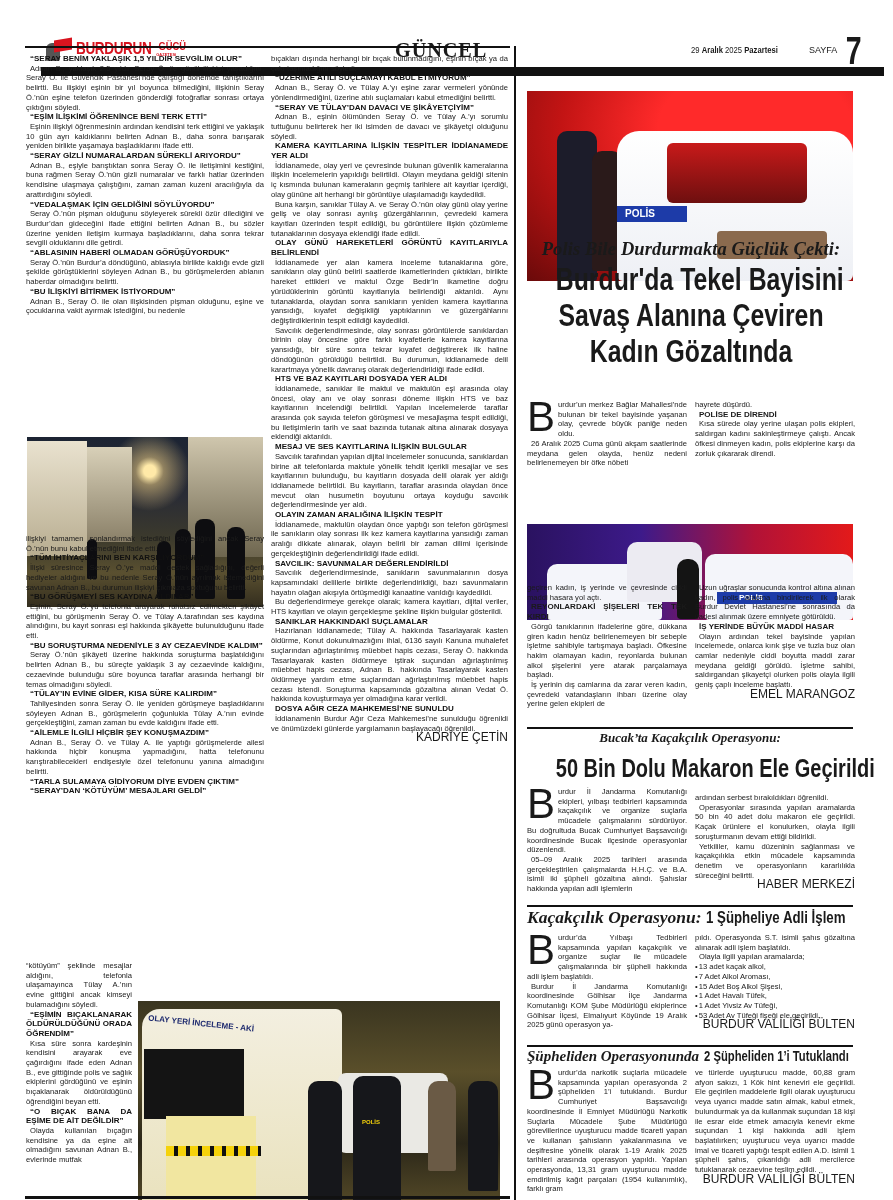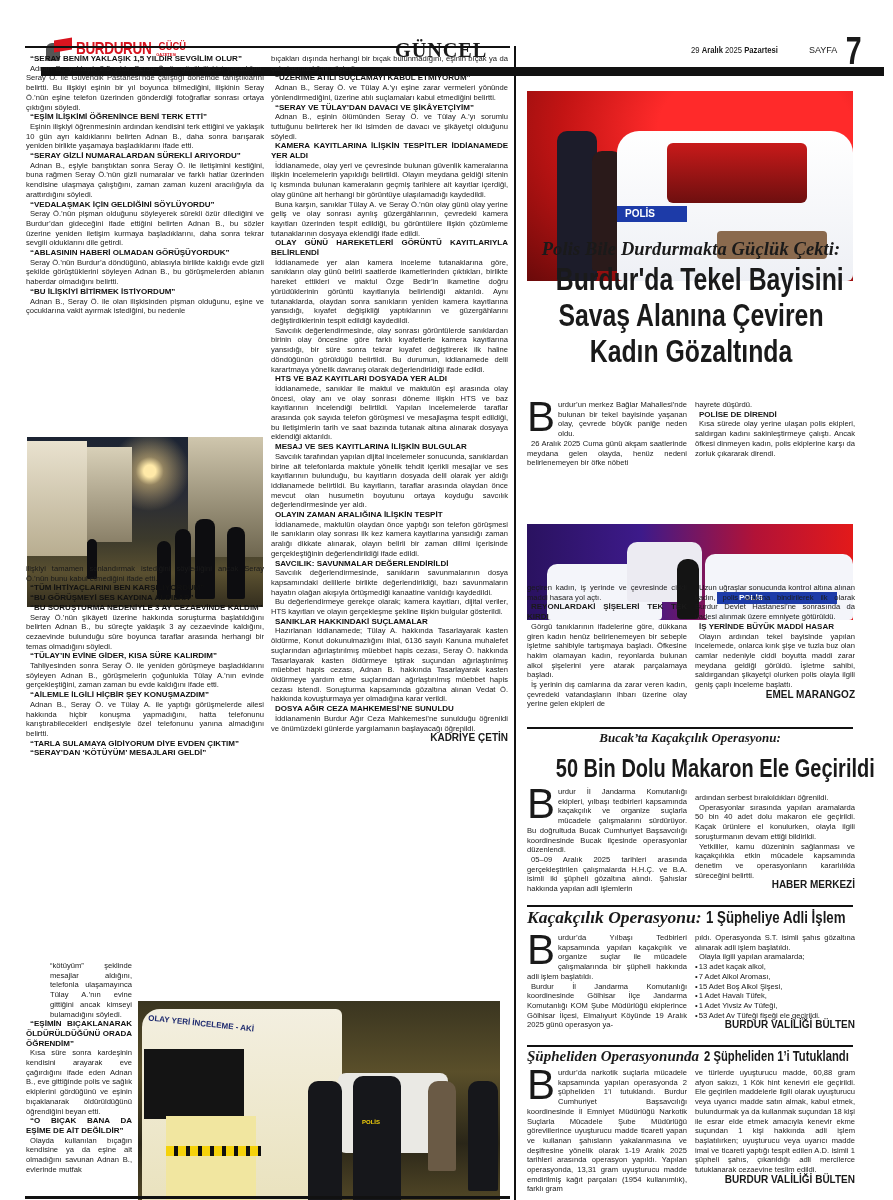--- a/index.html
+++ b/index.html
@@ -64,21 +64,21 @@
   .photo-police1 .person { position: absolute; background: #1c1c2a; border-radius: 10px 10px 3px 3px; }
 
   .kicker { position: absolute; left: 527px; top: 239px; width: 328px; text-align: center; font-family: "Liberation Serif", serif; font-style: italic; font-weight: bold; font-size: 18.5px; letter-spacing: 0.1px; }
   .headline { position: absolute; left: 522px; top: 262px; width: 338px; text-align: center; font-family: "Liberation Sans", sans-serif; font-weight: 900; font-size: 31px; line-height: 36px; transform: scaleX(0.8); transform-origin: center top; }
   .headline span { display: block; white-space: nowrap; }
 
   .rcol { position: absolute; font-size: 7.6px; line-height: 9.7px; text-align: justify; }
   .rcol p { text-indent: 4px; }
   .rcol h4 { font-size: 8px; line-height: 9.7px; font-weight: bold; text-indent: 4px; }
   .dropcap { float: left; font-size: 42px; line-height: 34px; font-family: "Liberation Sans", sans-serif; margin: 0 3px -2px 0; }
-  .byline { text-align: right; font-weight: bold; font-size: 10px; }
+  .byline { text-align: right; font-weight: normal; font-size: 12px; }
 
   .photo-police2 { left: 527px; top: 480px; width: 326px; height: 96px;
     background: linear-gradient(90deg, #2a1260 0%, #3d1a8a 35%, #b21237 70%, #e31a1a 100%); }
   .photo-police2 .car { position: absolute; background: #f4f5fa; border-radius: 10px 10px 4px 4px; }
   .photo-police2 .stripe { position: absolute; background: #1d3ba8; }
   .photo-police2 .ptxt { position: absolute; color: #fff; font-weight: bold; font-size: 8px; }
 
   .hr-right { position: absolute; left: 527px; height: 2px; background: #111; width: 326px; }
 
   .kicker2 { position: absolute; left: 527px; top: 730px; width: 326px; text-align: center; font-family: "Liberation Serif", serif; font-style: italic; font-weight: bold; font-size: 13px; }
@@ -144,35 +144,37 @@
   <div class="bld1"></div>
     <div class="bld2"></div>
     <div class="bld3"></div>
   <div class="fig" style="left:148px;"></div>
   <div class="fig" style="left:168px;width:20px;height:80px;"></div>
   <div class="fig" style="left:130px;width:14px;height:58px;"></div>
   <div class="fig" style="left:200px;width:18px;height:72px;"></div>
   <div class="fig" style="left:60px;width:10px;height:40px;bottom:28px;"></div>
 </div>
 
-<div class="col col1" style="top:564px;" id="c1b">
+<div class="col col1" style="top:534px;" id="c1b">
     <p style="text-indent: 0px;">ilişkiyi tamamen sonlandırmak istediğini söylediğini ancak Seray Ö.’nün bunu kabul etmediğini ifade etti.</p>
     <h4>“TÜM İHTİYAÇLARINI BEN KARŞILIYORDUM”</h4>
+    <p>İlişki süresince Seray Ö.’ye maddi destek sağladığını, değerli hediyeler aldığını ve bu nedenle Seray Ö.’nün ayrılmak istemediğini savunan Adnan B., bu durumun ilişkiyi çıkmaza soktuğunu belirtti.</p>
     <h4>“BU GÖRÜŞMEYİ SES KAYDINA ALDILAR”</h4>
+    <p>Eşinin, Seray Ö.’yü telefonla arayarak rahatsız edilmekten şikâyet ettiğini, bu görüşmenin Seray Ö. ve Tülay A.tarafından ses kaydına alındığını, bu kayıt sonrası eşi hakkında şikâyette bulunulduğunu ifade etti.</p>
     <h4>“BU SORUŞTURMA NEDENİYLE 3 AY CEZAEVİNDE KALDIM”</h4>
     <p>Seray Ö.’nün şikâyeti üzerine hakkında soruşturma başlatıldığını belirten Adnan B., bu süreçte yaklaşık 3 ay cezaevinde kaldığını, cezaevinde bulunduğu süre boyunca taraflar arasında herhangi bir temas olmadığını söyledi.</p>
     <h4>“TÜLAY’IN EVİNE GİDER, KISA SÜRE KALIRDIM”</h4>
     <p>Tahliyesinden sonra Seray Ö. ile yeniden görüşmeye başladıklarını söyleyen Adnan B., görüşmelerin çoğunlukla Tülay A.’nın evinde gerçekleştiğini, zaman zaman bu evde kaldığını ifade etti.</p>
     <h4>“AİLEMLE İLGİLİ HİÇBİR ŞEY KONUŞMAZDIM”</h4>
     <p>Adnan B., Seray Ö. ve Tülay A. ile yaptığı görüşmelerde ailesi hakkında hiçbir konuşma yapmadığını, hatta telefonunu karıştırabilecekleri endişesiyle özel telefonunu yanına almadığını belirtti.</p>
     <h4>“TARLA SULAMAYA GİDİYORUM DİYE EVDEN ÇIKTIM”</h4>
     <h4>“SERAY’DAN ‘KÖTÜYÜM’ MESAJLARI GELDİ”</h4>
   </div>
 <div class="col col1" style="top:961px;width:106px;" id="c1c">
-    <p style="text-indent: 0px; margin-left: 24px;">“kötüyüm” şeklinde mesajlar aldığını, telefonla ulaşamayınca Tülay A.’nın evine gittiğini ancak kimseyi bulamadığını söyledi.</p>
+    <p style="text-indent: 0px;">“kötüyüm” şeklinde mesajlar aldığını, telefonla ulaşamayınca Tülay A.’nın evine gittiğini ancak kimseyi bulamadığını söyledi.</p>
     <h4>“EŞİMİN BIÇAKLANARAK ÖLDÜRÜLDÜĞÜNÜ ORADA ÖĞRENDİM”</h4>
     <p>Kısa süre sonra kardeşinin kendisini arayarak eve çağırdığını ifade eden Adnan B., eve gittiğinde polis ve sağlık ekiplerini gördüğünü ve eşinin bıçaklanarak öldürüldüğünü öğrendiğini beyan etti.</p>
     <h4>“O BIÇAK BANA DA EŞİME DE AİT DEĞİLDİR”</h4>
     <p>Olayda kullanılan bıçağın kendisine ya da eşine ait olmadığını savunan Adnan B., evlerinde mutfak</p>
   </div>
 
 <div class="photo photo-van">
   <div class="van"></div>
   <div class="van-win"></div>
   <div class="van-door"></div>

